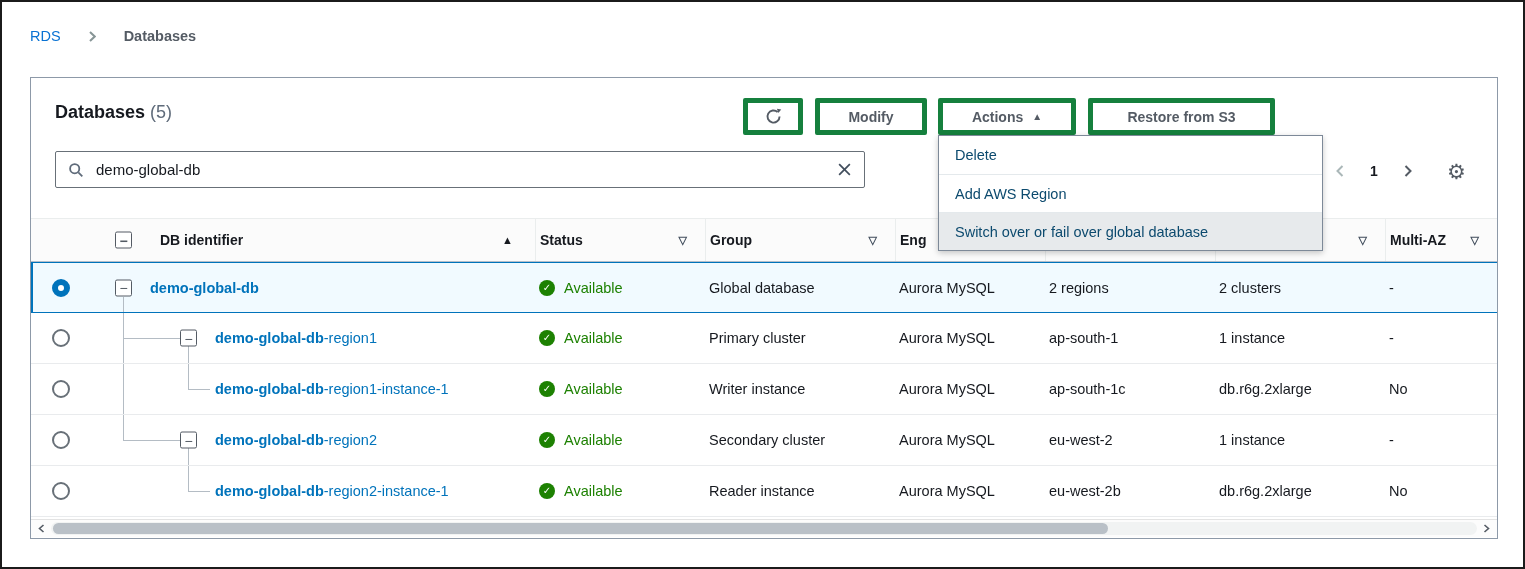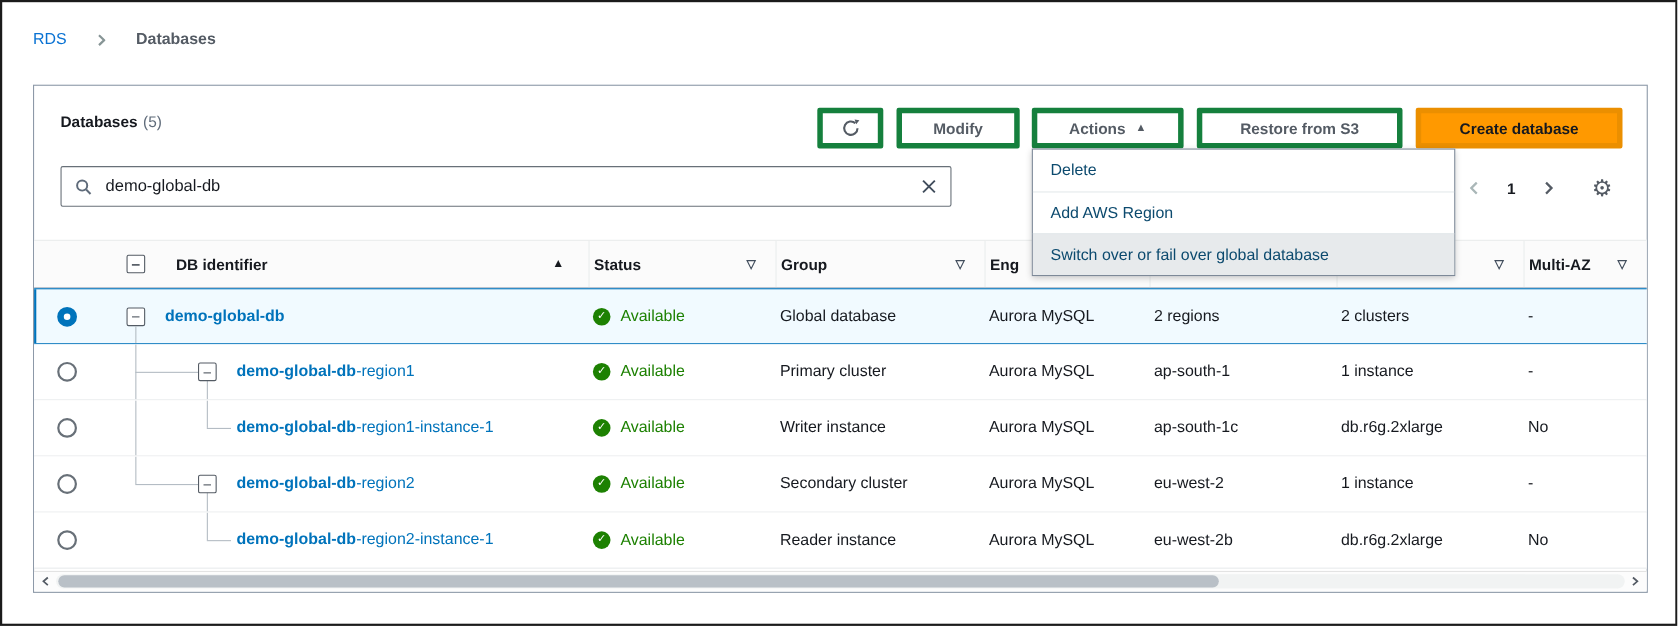--- a/index.html
+++ b/index.html
@@ -8,21 +8,21 @@
 
   
   .breadcrumb{position:absolute;left:28px;top:26px;display:flex;align-items:center;gap:28px;font-size:14.5px;}
   .bc-link{color:#0972d3;text-decoration:none;cursor:pointer;}
   .bc-current{color:#545b64;font-weight:bold;}
 
   
   .panel{position:absolute;left:28px;top:75px;width:1468px;height:462px;box-sizing:border-box;
          border:1px solid #8d99a8;background:#fff;}
 
-  .title{position:absolute;left:24px;top:24px;font-size:14px;font-weight:bold;}
+  .title{position:absolute;left:24px;top:24px;font-size:18px;font-weight:bold;}
   .title .count{color:#5f6b7a;font-weight:normal;margin-left:5px;}
 
   .toggle-wrap{position:absolute;left:535px;top:27px;display:flex;align-items:center;gap:11px;font-size:14.5px;margin-top:48px;}
   .toggle{width:33px;height:17px;border-radius:9px;background:#0073bb;position:relative;cursor:pointer;flex:none;}
   .toggle .knob{position:absolute;right:2px;top:2px;width:13px;height:13px;border-radius:50%;background:#fff;}
 
   .btn{position:absolute;top:20px;height:37px;box-sizing:border-box;border:5px solid #15803d;border-radius:2px;
        background:#fff;color:#545b64;font-weight:bold;font-size:14px;display:flex;align-items:center;
        justify-content:center;cursor:pointer;white-space:nowrap;}
   .btn-refresh{left:712px;width:60px;}
@@ -131,21 +131,20 @@
         <path d="M13.7 8 A5.7 5.7 0 1 1 11.9 3.85" fill="none" stroke="#545b64" stroke-width="1.8"></path>
         <path d="M11.2 0.7 L15.3 1.3 L12.6 4.7 Z" fill="#545b64"></path>
       </svg>
     </div>
     <div class="btn btn-modify">Modify</div>
     <div class="btn btn-actions">
       <span>Actions</span>
       <span class="caret">▲</span>
     </div>
     <div class="btn btn-restore">Restore from S3</div>
-    <div class="btn btn-create">Create database</div>
 
     <div class="search">
       <svg width="16" height="16" viewBox="0 0 16 16">
         <circle cx="6.7" cy="6.7" r="4.6" fill="none" stroke="#5f6b7a" stroke-width="1.8"></circle>
         <line x1="10.3" y1="10.3" x2="14.3" y2="14.3" stroke="#5f6b7a" stroke-width="1.8"></line>
       </svg>
       <input type="text" value="demo-global-db" style="">
       <button class="icon-btn">
         <svg width="15" height="15" viewBox="0 0 14 14">
           <line x1="2" y1="2" x2="12" y2="12" stroke="#414d5c" stroke-width="1.6"></line>

